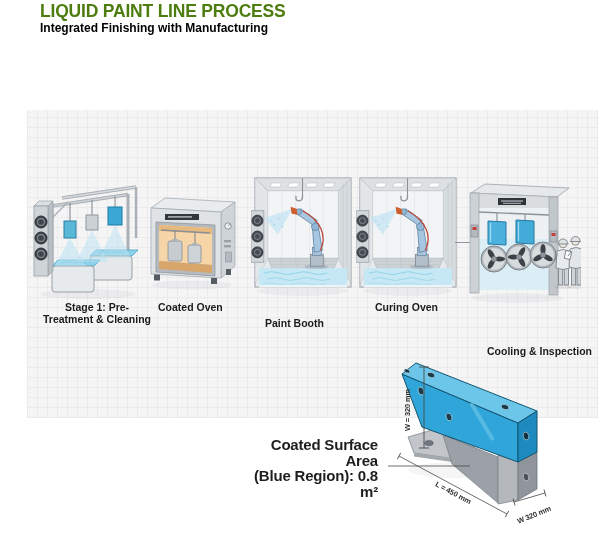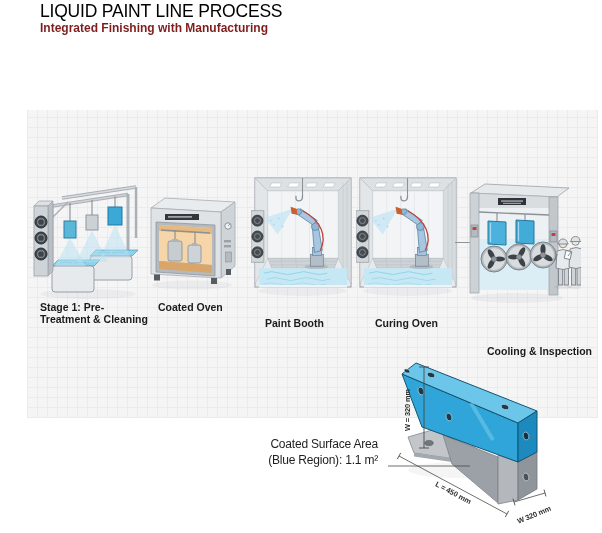--- a/index.html
+++ b/index.html
@@ -3,31 +3,31 @@
 <meta charset="utf-8">
 <style>
   html,body{margin:0;padding:0;background:#fff;}
   .canvas{position:relative;width:602px;height:533px;background:#fff;overflow:hidden;
           font-family:"Liberation Sans",sans-serif;color:#1b1b1b;}
   .grid-band{position:absolute;left:27px;top:110px;width:571px;height:308px;
     background-color:#f5f5f6;
     background-image:
       repeating-linear-gradient(0deg,#ebebee 0 1px,transparent 1px 10px),
       repeating-linear-gradient(90deg,#ebebee 0 1px,transparent 1px 10px);}
-  .title{position:absolute;left:40px;top:1px;font-size:17.5px;font-weight:400;
-         letter-spacing:-.2px;color:#000000;white-space:nowrap;}
-  .subtitle{position:absolute;left:40px;top:21px;font-size:12px;font-weight:600;color:#7f1d1d;white-space:nowrap;}
+  .title{position:absolute;left:40px;top:1px;font-size:17.5px;font-weight:700;
+         letter-spacing:-.2px;color:#4d7c0f;white-space:nowrap;}
+  .subtitle{position:absolute;left:40px;top:21px;font-size:12px;font-weight:600;color:#000000;white-space:nowrap;}
   .machine{position:absolute;}
   .stage-label{position:absolute;top:301px;font-size:10.5px;font-weight:700;
                line-height:12px;color:#1b1b1b;white-space:nowrap;}
-  #lbl1{left:40px;width:114px;white-space:normal;}
-  #lbl2{left:158px;} #lbl3{left:265px;margin-top:16px;} #lbl4{left:375px;margin-top:16px;} #lbl5{left:487px;margin-top:44px;}
+  #lbl1{left:40px;width:114px;white-space:normal;text-align:center;}
+  #lbl2{left:158px;} #lbl3{left:265px;margin-top:16px;} #lbl4{left:375px;} #lbl5{left:487px;margin-top:44px;}
   .connector{position:absolute;left:455px;top:242px;width:18px;height:1px;background:#8f959b;}
   .callout{position:absolute;left:236px;top:437px;width:142px;text-align:right;
-           font-weight:400;font-size:12px;line-height:15.5px;color:#1e1e1e;letter-spacing:-.2px;}
+           font-weight:700;font-size:15px;line-height:15.5px;color:#1e1e1e;letter-spacing:-.2px;}
   .part-svg{position:absolute;left:383px;top:345px;}
   svg{display:block;}
   .dim{font-size:7.4px;font-weight:700;fill:#2b2b2b;letter-spacing:-.1px;}
 </style>
 </head>
 <body>
 
 <div class="canvas">
 
   <div class="grid-band"></div>
@@ -347,16 +347,16 @@
       <line x1="130" y1="153.6" x2="132" y2="160.4"></line>
       <line x1="161" y1="144.6" x2="163" y2="151.4"></line>
     </g>
     <text class="dim" x="27" y="65" text-anchor="middle" transform="rotate(-90 27 65)">W = 320 mm</text>
     <text class="dim" x="69" y="150" text-anchor="middle" transform="rotate(28 69 150)">L = 450 mm</text>
     <text class="dim" x="152" y="172" text-anchor="middle" transform="rotate(-22 152 172)">W 320 mm</text>
   </svg>
 
   <div class="callout">
     <div>Coated Surface Area</div>
-    <div>(Blue Region): 1.1 m²</div>
+    <div>(Blue Region): 0.8 m²</div>
   </div>
 
 </div>
 
 </body></html>

